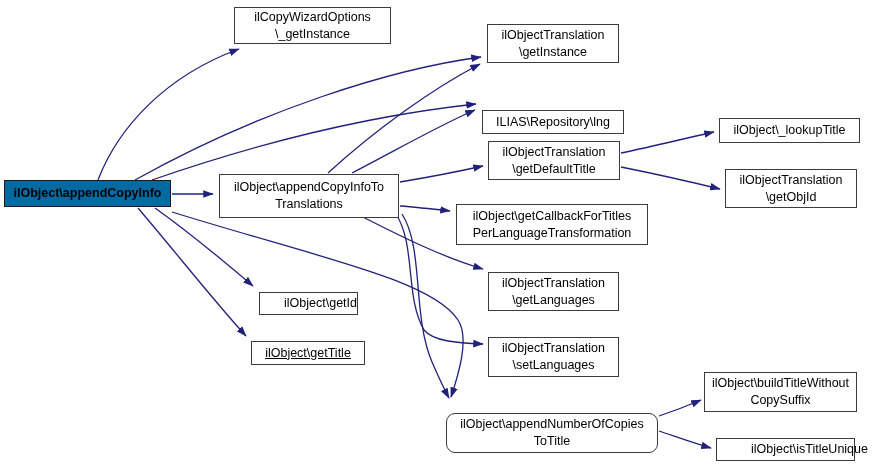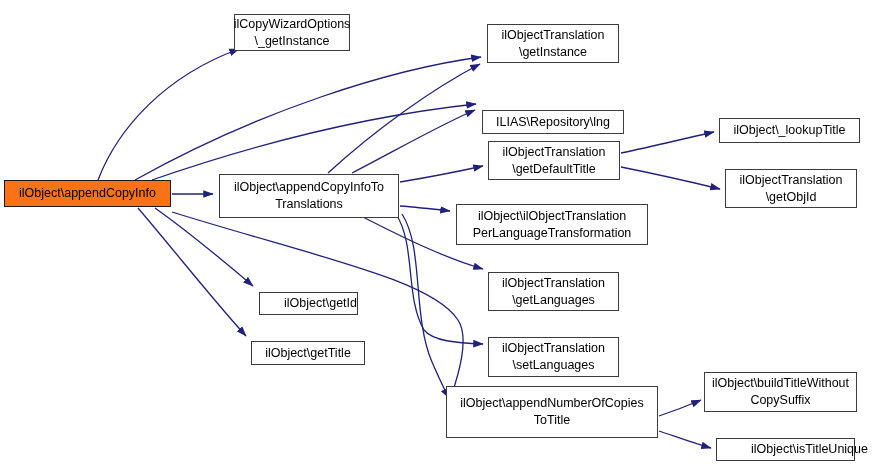--- a/index.html
+++ b/index.html
@@ -30,23 +30,24 @@
     display: flex;
     align-items: center;
     justify-content: center;
     text-align: center;
     font-size: 12.5px;
     line-height: 17px;
     white-space: pre-line;
     cursor: pointer;
   }
   .node.highlighted {
-    background: #f97316;
+    background: #0369a1;
     border: 1.6px solid #1a1a1a;
     cursor: default;
+    font-weight: bold;
   }
 </style>
 </head>
 <body>
 
 <div id="canvas">
   <svg id="edge-layer" width="880" height="470" viewBox="0 0 880 470" xmlns="http://www.w3.org/2000/svg">
     <defs>
       <marker id="arrowhead" viewBox="0 0 10 8" refX="9.3" refY="4" markerWidth="10.5" markerHeight="8.5" orient="auto" markerUnits="userSpaceOnUse">
         <path d="M0,0.4 L10,4 L0,7.6 Z" fill="#21217c"></path>
@@ -68,39 +69,39 @@
         <path d="M 396,214 C 416,245 405,298 424,330 C 433,341 456,343 483,344" class="edge" marker-end="url(#arrowhead)"></path>
         <path d="M 402,214 C 424,248 412,315 432,362 C 439,378 444,389 449,398" class="edge" marker-end="url(#arrowhead)"></path>
         <path d="M 621,153 C 655,146 682,139 714,132" class="edge" marker-end="url(#arrowhead)"></path>
         <path d="M 621,167 C 656,174 687,181 720,189" class="edge" marker-end="url(#arrowhead)"></path>
         <path d="M 659,416 C 674,411 687,406 701,400" class="edge" marker-end="url(#arrowhead)"></path>
         <path d="M 659,431 C 677,437 693,443 711,448" class="edge" marker-end="url(#arrowhead)"></path>
       </g>
   </svg>
   <div id="nodes">
       <div class="node highlighted" style="left: 4px; top: 180px; width: 167px; height: 27px;"><span>ilObject\appendCopyInfo</span></div>
-      <div class="node" style="left: 234px; top: 14px; width: 116px; height: 37px;"><span>ilCopyWizardOptions
+      <div class="node" style="left: 234px; top: 7px; width: 157px; height: 37px;"><span>ilCopyWizardOptions
 \_getInstance</span></div>
       <div class="node" style="left: 219px; top: 174px; width: 180px; height: 44px;"><span>ilObject\appendCopyInfoTo
 Translations</span></div>
       <div class="node" style="left: 487px; top: 24px; width: 132px; height: 39px;"><span>ilObjectTranslation
 \getInstance</span></div>
       <div class="node" style="left: 482px; top: 89px; width: 142px; height: 24px; margin-top: 21px;"><span>ILIAS\Repository\lng</span></div>
       <div class="node" style="left: 488px; top: 141px; width: 132px; height: 39px;"><span>ilObjectTranslation
 \getDefaultTitle</span></div>
-      <div class="node" style="left: 456px; top: 204px; width: 192px; height: 41px;"><span>ilObject\ilObjectTranslation
+      <div class="node" style="left: 456px; top: 204px; width: 192px; height: 41px;"><span>ilObject\getCallbackForTitles
 PerLanguageTransformation</span></div>
       <div class="node" style="left: 719px; top: 118px; width: 141px; height: 25px; text-align: center;"><span>ilObject\_lookupTitle</span></div>
       <div class="node" style="left: 725px; top: 169px; width: 132px; height: 39px;"><span>ilObjectTranslation
 \getObjId</span></div>
       <div class="node" style="left: 259px; top: 292px; width: 99px; height: 23px; justify-content: flex-end;"><span>ilObject\getId</span></div>
-      <div class="node" style="left: 251px; top: 341px; width: 114px; height: 24px;"><span>ilObject\getTitle</span></div>
+      <div class="node" style="left: 251px; top: 341px; width: 114px; height: 24px; text-decoration: underline;"><span>ilObject\getTitle</span></div>
       <div class="node" style="left: 488px; top: 272px; width: 131px; height: 39px;"><span>ilObjectTranslation
 \getLanguages</span></div>
       <div class="node" style="left: 488px; top: 337px; width: 131px; height: 40px;"><span>ilObjectTranslation
 \setLanguages</span></div>
-      <div class="node" style="left: 446px; top: 386px; width: 212px; height: 52px;"><span>ilObject\appendNumberOfCopies
+      <div class="node" style="left: 446px; top: 413px; width: 212px; height: 40px; border-radius: 9px;"><span>ilObject\appendNumberOfCopies
 ToTitle</span></div>
       <div class="node" style="left: 704px; top: 372px; width: 153px; height: 40px;"><span>ilObject\buildTitleWithout
 CopySuffix</span></div>
       <div class="node" style="left: 716px; top: 438px; width: 139px; height: 23px; padding-left: 48px;"><span>ilObject\isTitleUnique</span></div>
     </div>
 </div>
 
 </body></html>

